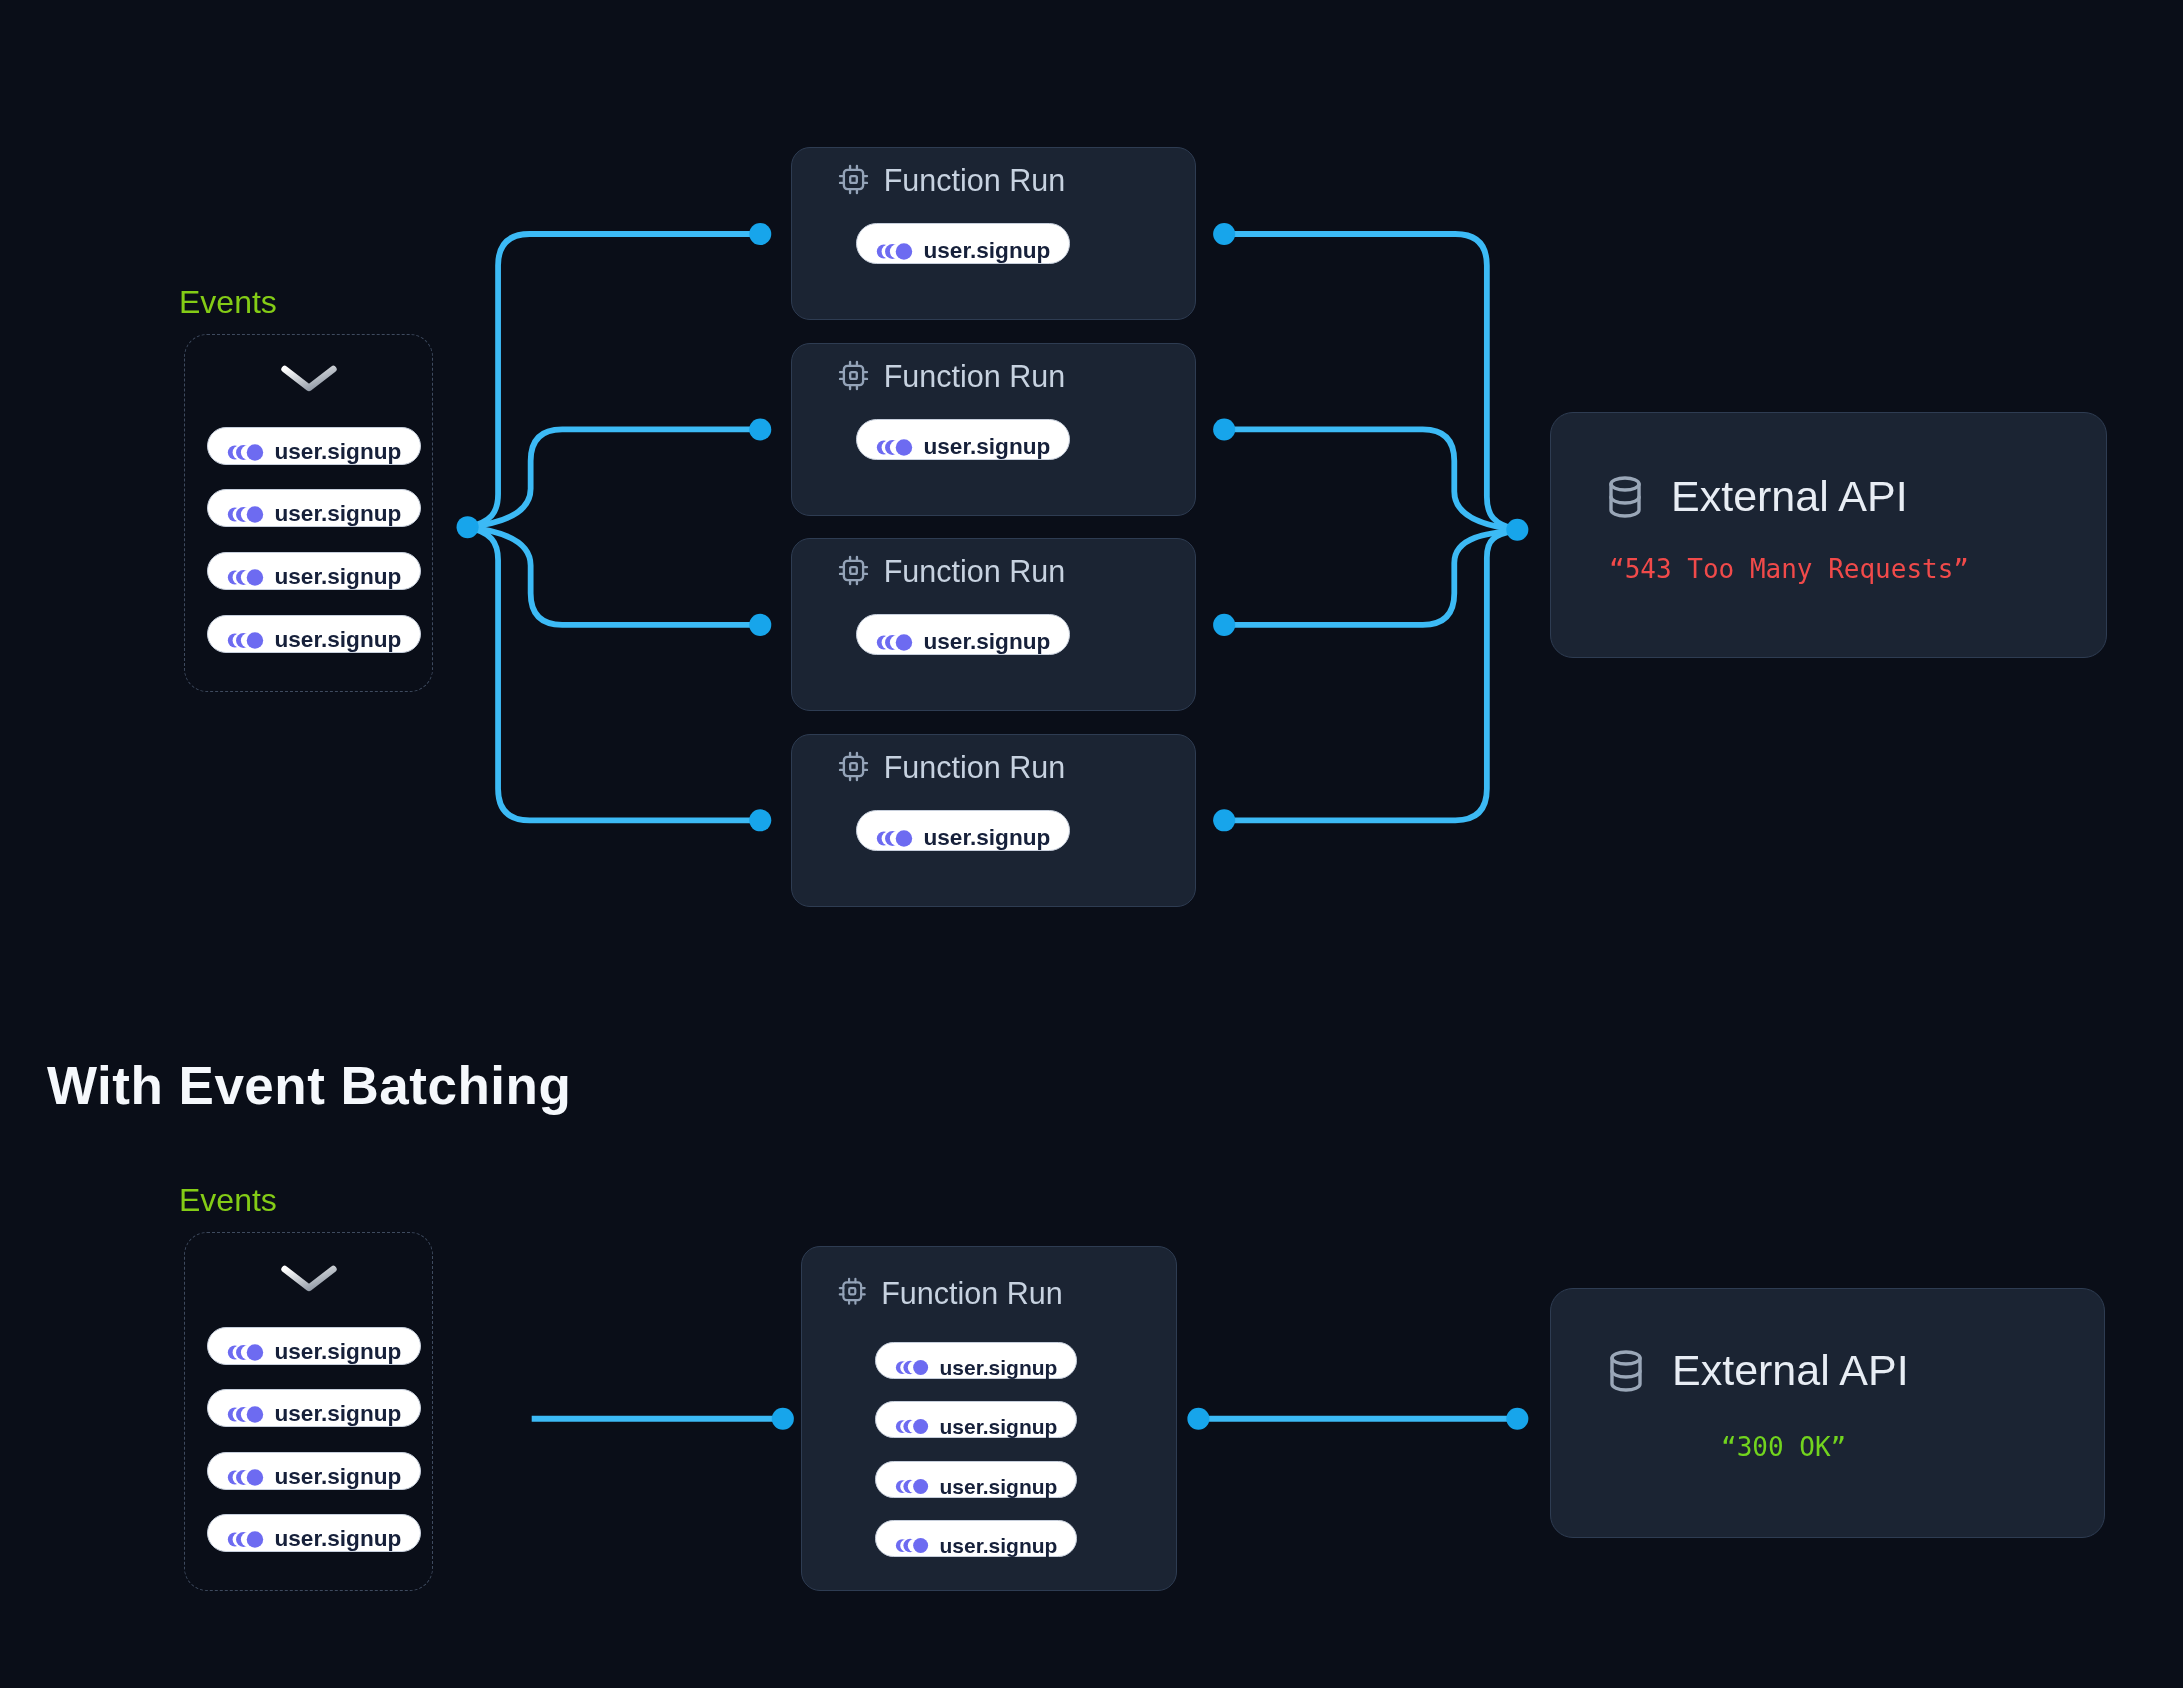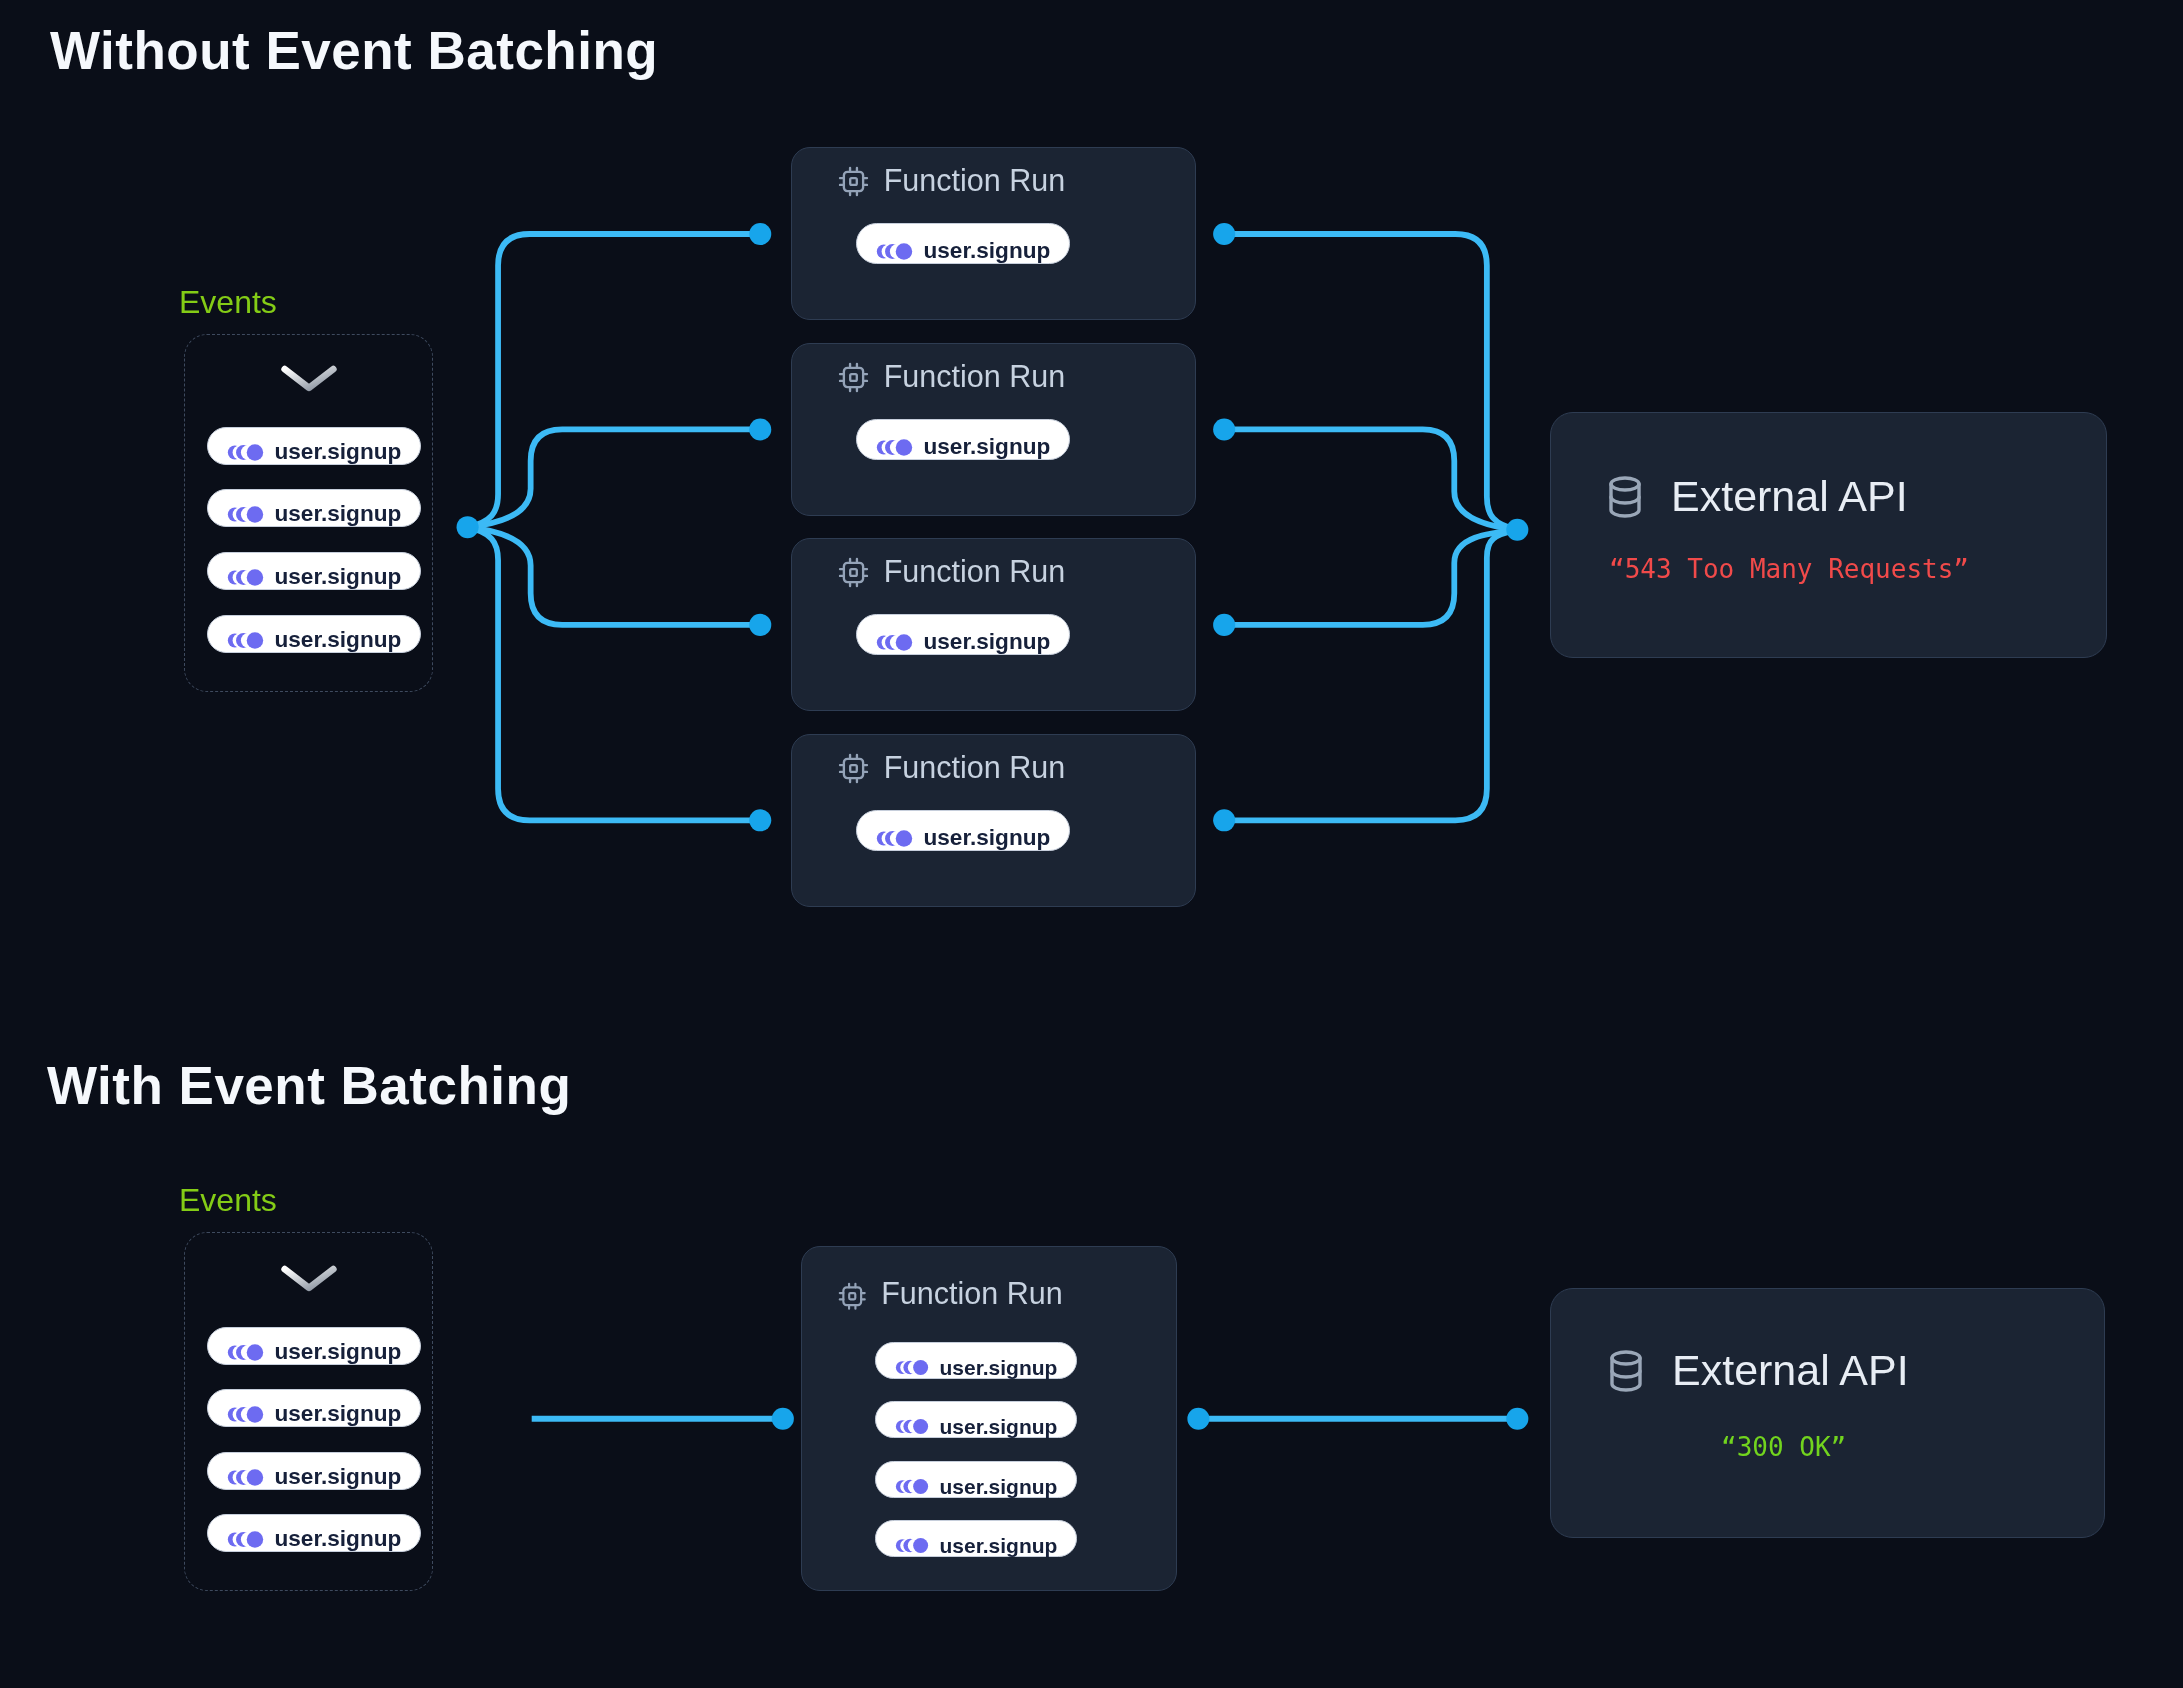--- a/index.html
+++ b/index.html
@@ -29,21 +29,21 @@
     box-sizing:border-box;white-space:nowrap;
   }
   .pill .pill-label{
     font-size:22.6px;font-weight:600;color:#16203A;line-height:1;
   }
   .pill svg{display:block;}
   .fr-card{
     background:#1B2433;border:1.1px solid #2E3C52;border-radius:19px;box-sizing:border-box;
   }
   .fr-head{
-    position:absolute;display:flex;align-items:flex-end;gap:13.7px;
+    position:absolute;display:flex;align-items:flex-start;gap:13.7px;
   }
   .fr-title{
     font-size:30.5px;font-weight:500;color:#C7D2E0;white-space:nowrap;
   }
   .api-card{
     background:#1B2433;border:1.1px solid #2E3C52;border-radius:23px;box-sizing:border-box;
   }
   .api-head{
     position:absolute;display:flex;align-items:center;gap:22px;
   }
@@ -126,21 +126,20 @@
       <circle cx="2330" cy="817" r="21"></circle>
       <circle cx="2330" cy="1189" r="21"></circle>
       <circle cx="2330" cy="1561" r="21"></circle>
       <circle cx="2888" cy="1008" r="21"></circle>
       <circle cx="1490" cy="2700" r="21"></circle>
       <circle cx="2281" cy="2700" r="21"></circle>
       <circle cx="2888" cy="2700" r="21"></circle>
     </g>
   </svg>
 
-  <div class="abs section-title" style="left:50px;top:20px">Without Event Batching</div>
 
   <div class="abs events-label" style="left:179px;top:284px">Events</div>
 
   <div class="abs events-box" style="left:184px;top:334px;width:249px;height:358px">
     <div class="chevron-wrap" style="top:29px">
       <svg width="58" height="29" viewBox="0 0 110 56">
           <use href="#chevIcon"></use>
         </svg>
     </div>
     <div class="pill" style="left:22px;top:92px">

